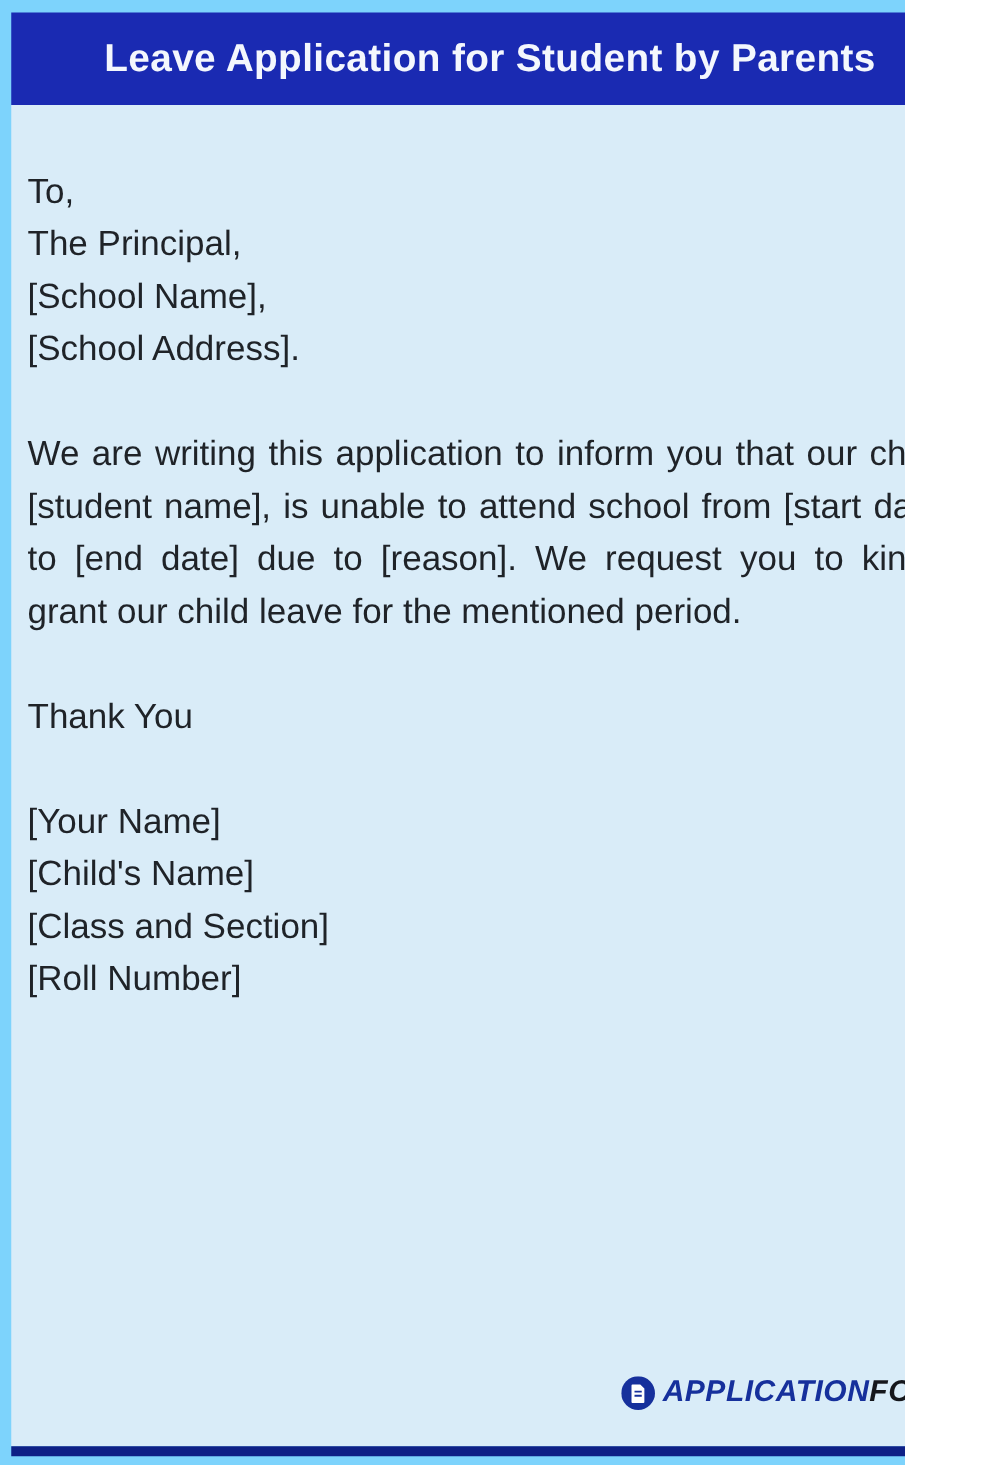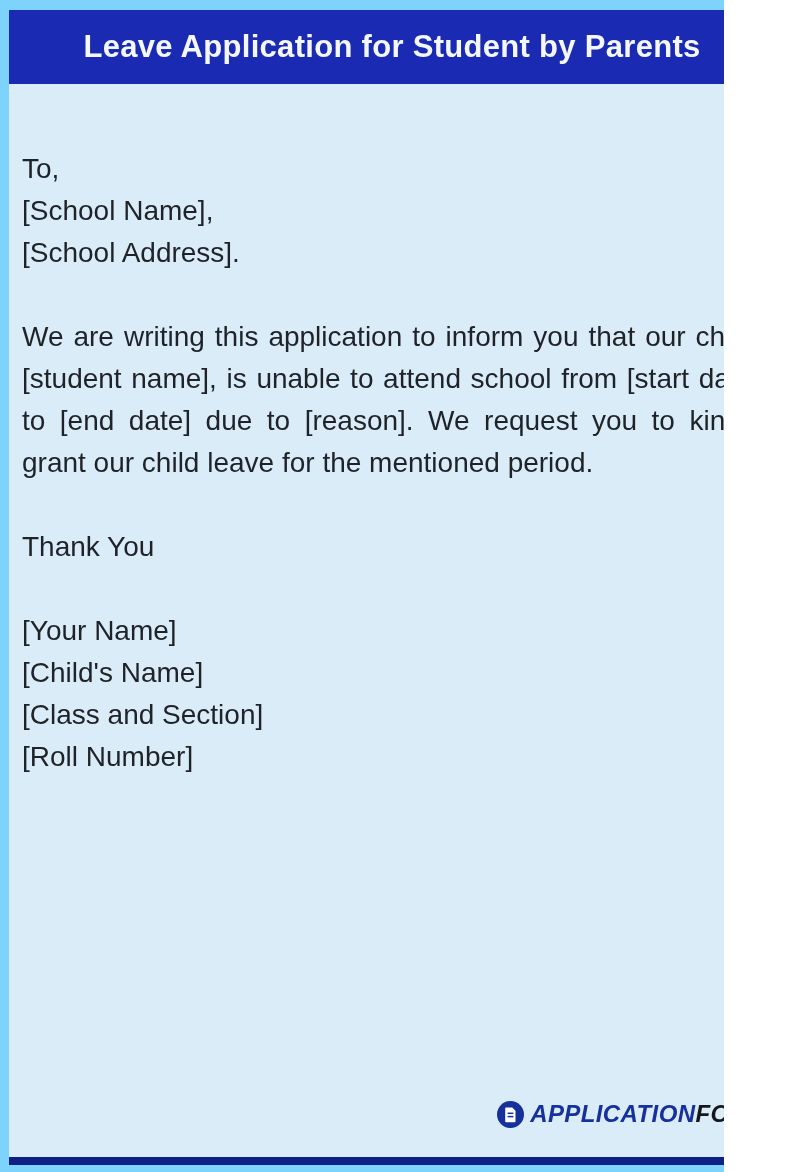--- a/index.html
+++ b/index.html
@@ -42,21 +42,21 @@
     top: 84px;
     width: 766px;
     height: 1073px;
     background: #d9ecf8;
     box-sizing: border-box;
     padding: 48px 14px 0 13px;
     color: #1f2328;
     font-size: 28px;
     line-height: 42px;
   }
-  .block { margin: 16px 0 42px 0; }
+  .block { margin: 0 0 42px 0; }
   .block:last-child { margin-bottom: 0; }
   .line { display: block; }
   .para { text-align: justify; }
   
   .brand {
     position: absolute;
     right: 29px;
     bottom: 22px;
     display: flex;
     align-items: center;
@@ -88,20 +88,21 @@
 <div class="page">
 
   <div class="header-bar">
     <h1>Leave Application for Student by Parents</h1>
   </div>
 
   <div class="body-card">
 
     <div class="block">
       <span class="line">To,</span>
+      <span class="line">The Principal,</span>
       <span class="line">[School Name],</span>
       <span class="line">[School Address].</span>
     </div>
 
 
     <div class="block">
       <span class="line para">We are writing this application to inform you that our child, [student name], is unable to attend school from [start date] to [end date] due to [reason]. We request you to kindly grant our child leave for the mentioned period.</span>
     </div>
 
     <div class="block">Thank You</div>

